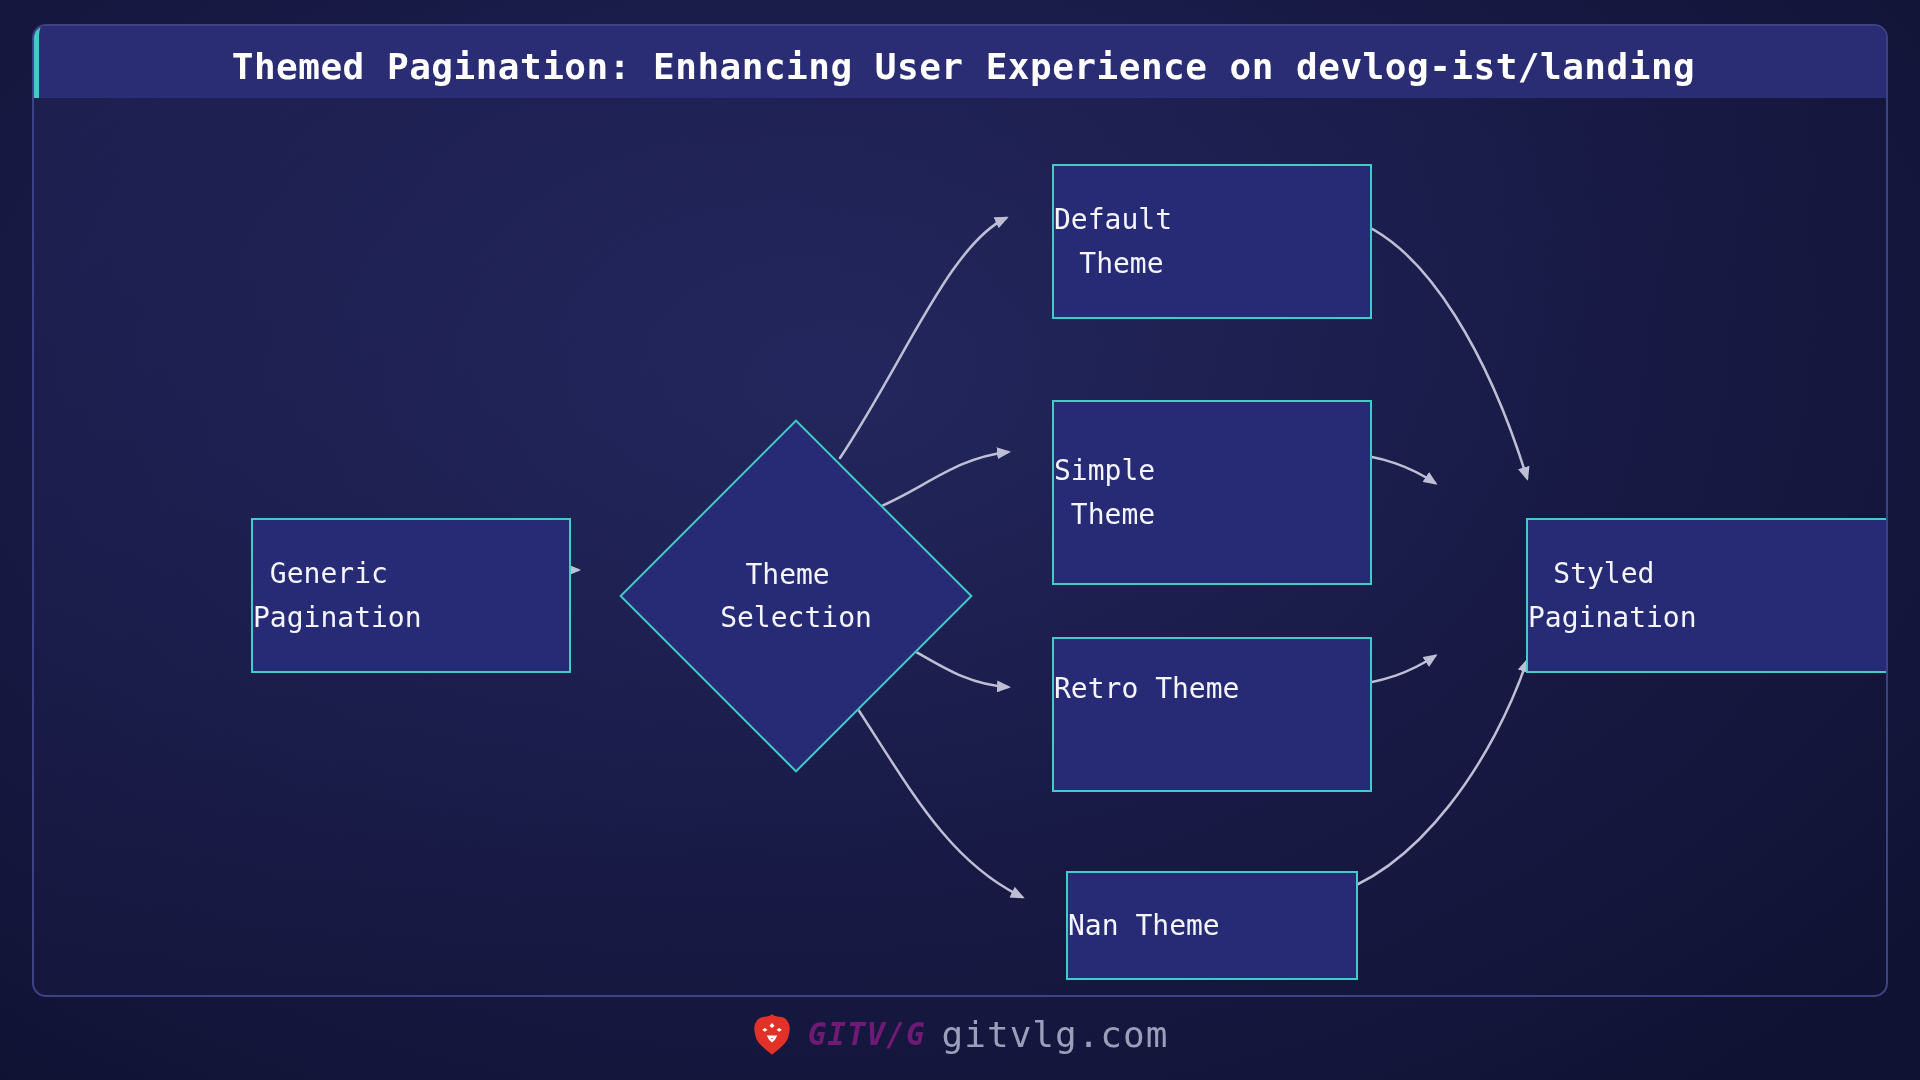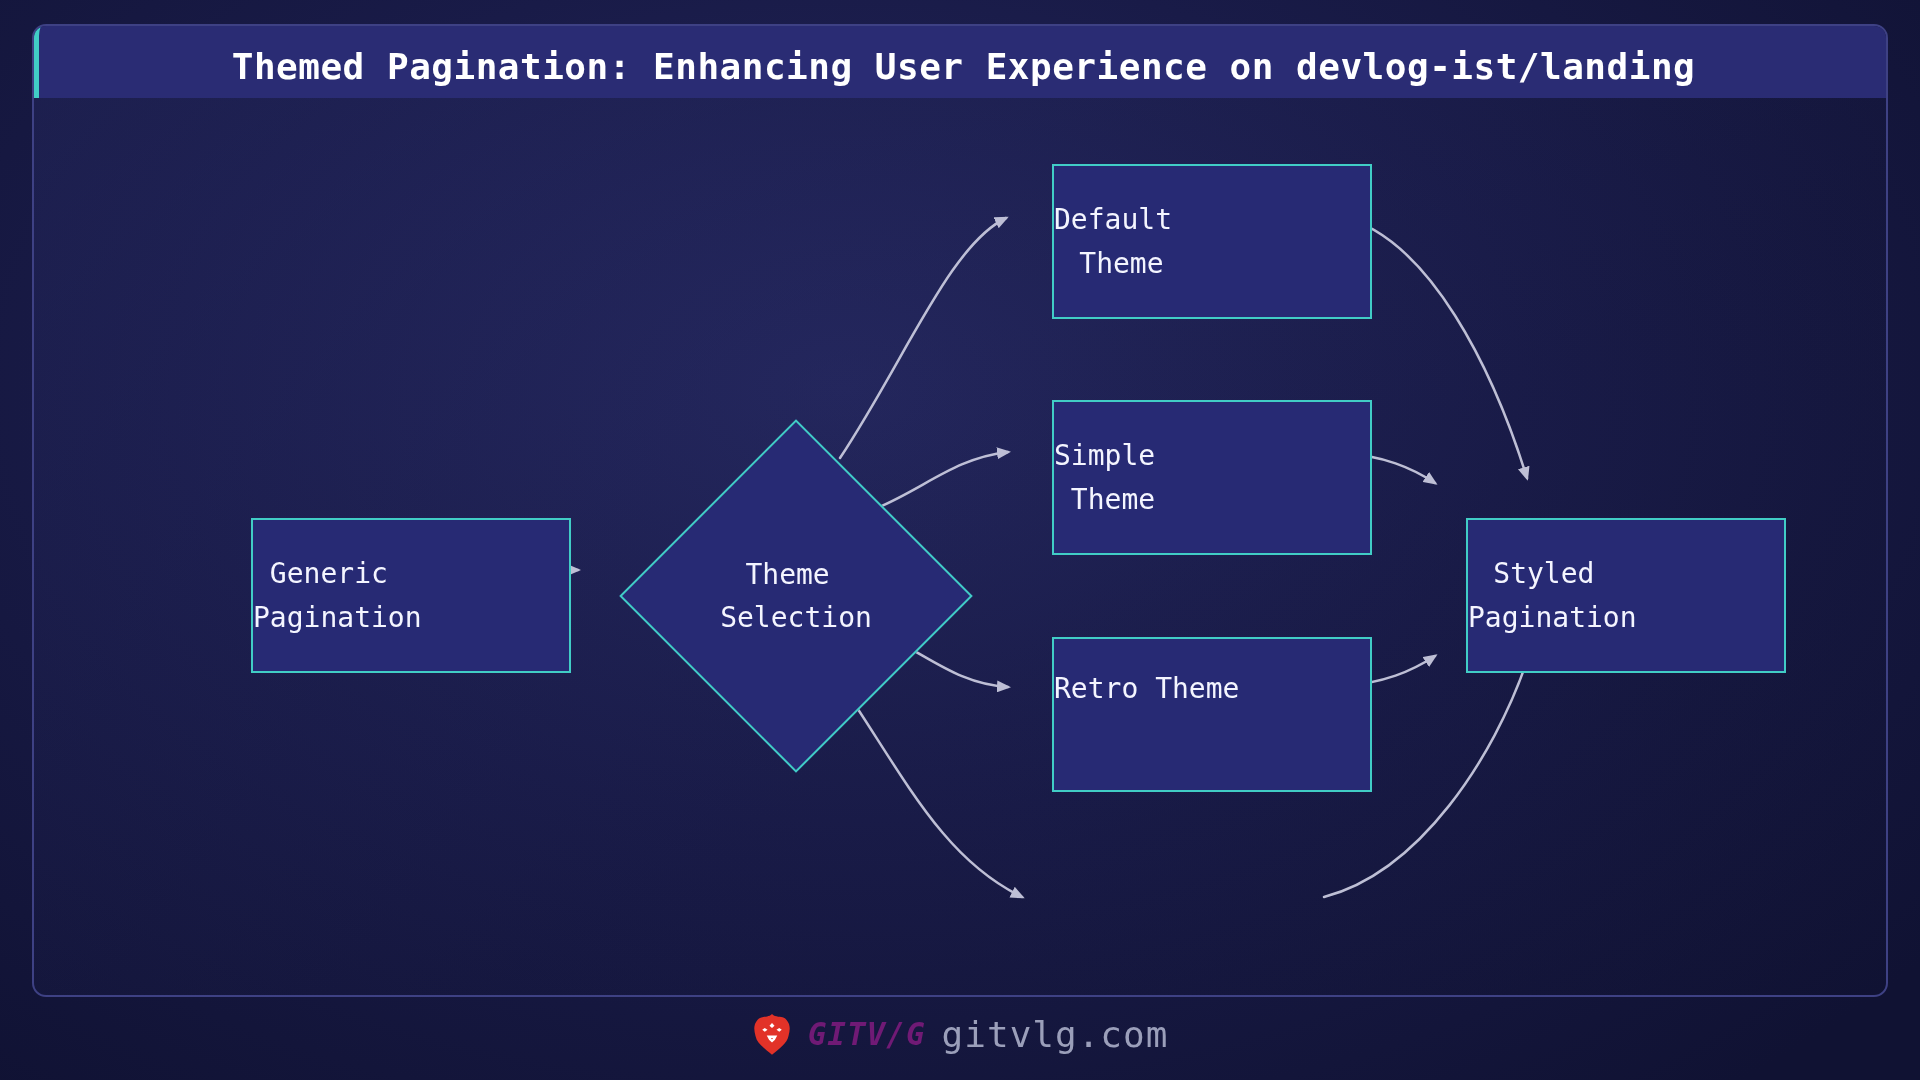--- a/index.html
+++ b/index.html
@@ -41,24 +41,24 @@
   .node{
     position:absolute;
     background:var(--node-fill);
     border:2px solid var(--accent-teal);
     display:flex; align-items:center; 
     text-align:center; white-space:pre; line-height:1.55;
     font-size:28px; color:var(--text);
   }
   .node-generic{left:182px; top:492px; width:320px; height:155px;margin-left:35px;}
   .node-default{left:1018px; top:138px; width:320px; height:155px;}
-  .node-simple{left:1018px; top:374px; width:320px; height:155px;}
+  .node-simple{left:1018px; top:374px; width:320px; height:185px;}
   .node-retro{left:1018px; top:611px; width:320px; height:155px; padding-bottom:52px;}
   .node-nan{left:1032px; top:845px; width:292px; height:109px;}
-  .node-styled{left:1432px; top:492px; width:320px; height:155px;}
+  .node-styled{left:1492px; top:492px; width:368px; height:155px;}
   .diamond{
     position:absolute; left:637px; top:445px; width:250px; height:250px;
     background:var(--node-fill);
     border:2px solid var(--accent-teal);
     transform:rotate(45deg);
   }
   .diamond-label{
     position:absolute; left:612px; top:445px; width:300px; height:250px;
     display:flex; align-items:center; justify-content:center;
     text-align:center; white-space:pre; line-height:1.55;
@@ -123,20 +123,23 @@
 
   <div class="node node-simple">
     <span>Simple 
 Theme</span>
   </div>
 
   <div class="node node-retro">
     <span>Retro Theme</span>
   </div>
 
+  <div class="node node-nan">
+    <span>Nan Theme</span>
+  </div>
 
   <div class="node node-styled">
     <span>Styled 
 Pagination</span>
   </div>
 
 </div>
 
 <div class="footer">
   <svg class="lion" viewBox="0 0 32 34">

